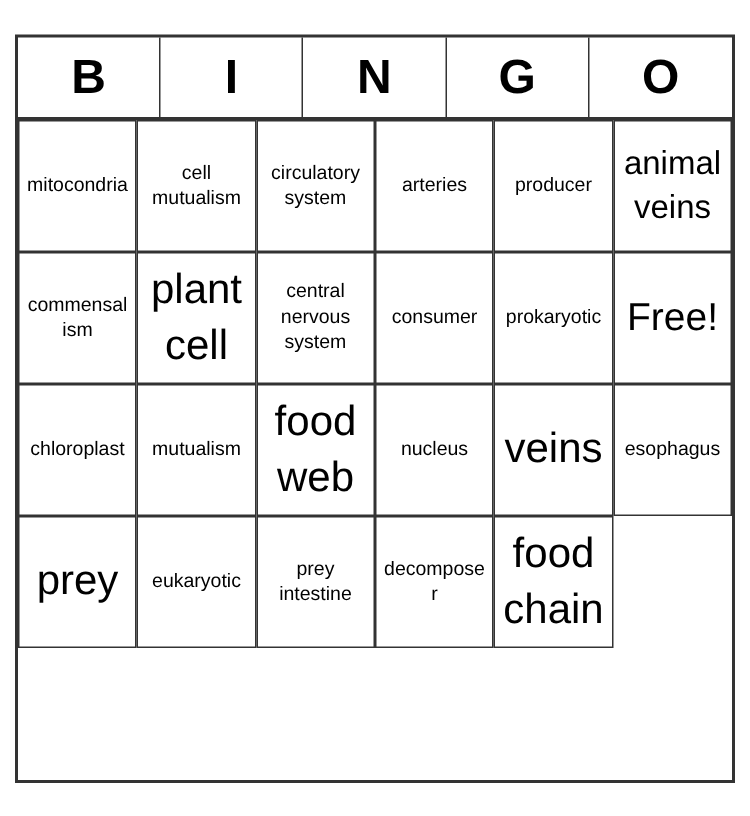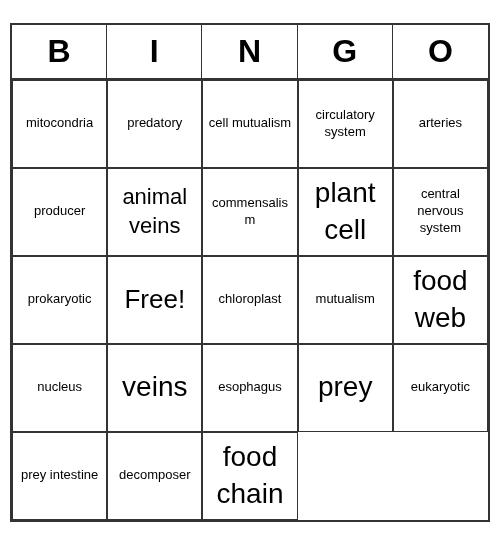--- a/index.html
+++ b/index.html
@@ -25,21 +25,21 @@
       padding: 8px 4px;
       font-size: 32px;
       font-weight: bold;
       border-right: 1px solid #333;
     }
     .bingo-header-cell:last-child {
       border-right: none;
     }
     .bingo-grid {
       display: grid;
-      grid-template-columns: repeat(5, 1fr);
+      grid-template-columns: repeat(6, 1fr);
       grid-template-rows: repeat(5, 1fr);
     }
     .bingo-cell {
       border: 1px solid #333;
       min-height: 88px;
       display: flex;
       align-items: center;
       justify-content: center;
       text-align: center;
       padding: 6px 4px;
@@ -66,29 +66,29 @@
 <div class="bingo-card">
   <div class="bingo-header">
   <div class="bingo-header-cell">B</div>
       <div class="bingo-header-cell">I</div>
       <div class="bingo-header-cell">N</div>
       <div class="bingo-header-cell">G</div>
       <div class="bingo-header-cell">O</div>
     </div>
   <div class="bingo-grid">
   <div class="bingo-cell">mitocondria</div>
-      <div class="bingo-cell">predatory</div>
       <div class="bingo-cell">cell mutualism</div>
       <div class="bingo-cell">circulatory system</div>
       <div class="bingo-cell">arteries</div>
       <div class="bingo-cell">producer</div>
       <div class="bingo-cell large-text">animal veins</div>
       <div class="bingo-cell small-text">commensalism</div>
       <div class="bingo-cell xlarge-text">plant cell</div>
       <div class="bingo-cell">central nervous system</div>
+      <div class="bingo-cell">consumer</div>
       <div class="bingo-cell">prokaryotic</div>
       <div class="bingo-cell free">Free!</div>
       <div class="bingo-cell">chloroplast</div>
       <div class="bingo-cell">mutualism</div>
       <div class="bingo-cell xlarge-text">food web</div>
       <div class="bingo-cell">nucleus</div>
       <div class="bingo-cell xlarge-text">veins</div>
       <div class="bingo-cell">esophagus</div>
       <div class="bingo-cell xlarge-text">prey</div>
       <div class="bingo-cell">eukaryotic</div>

